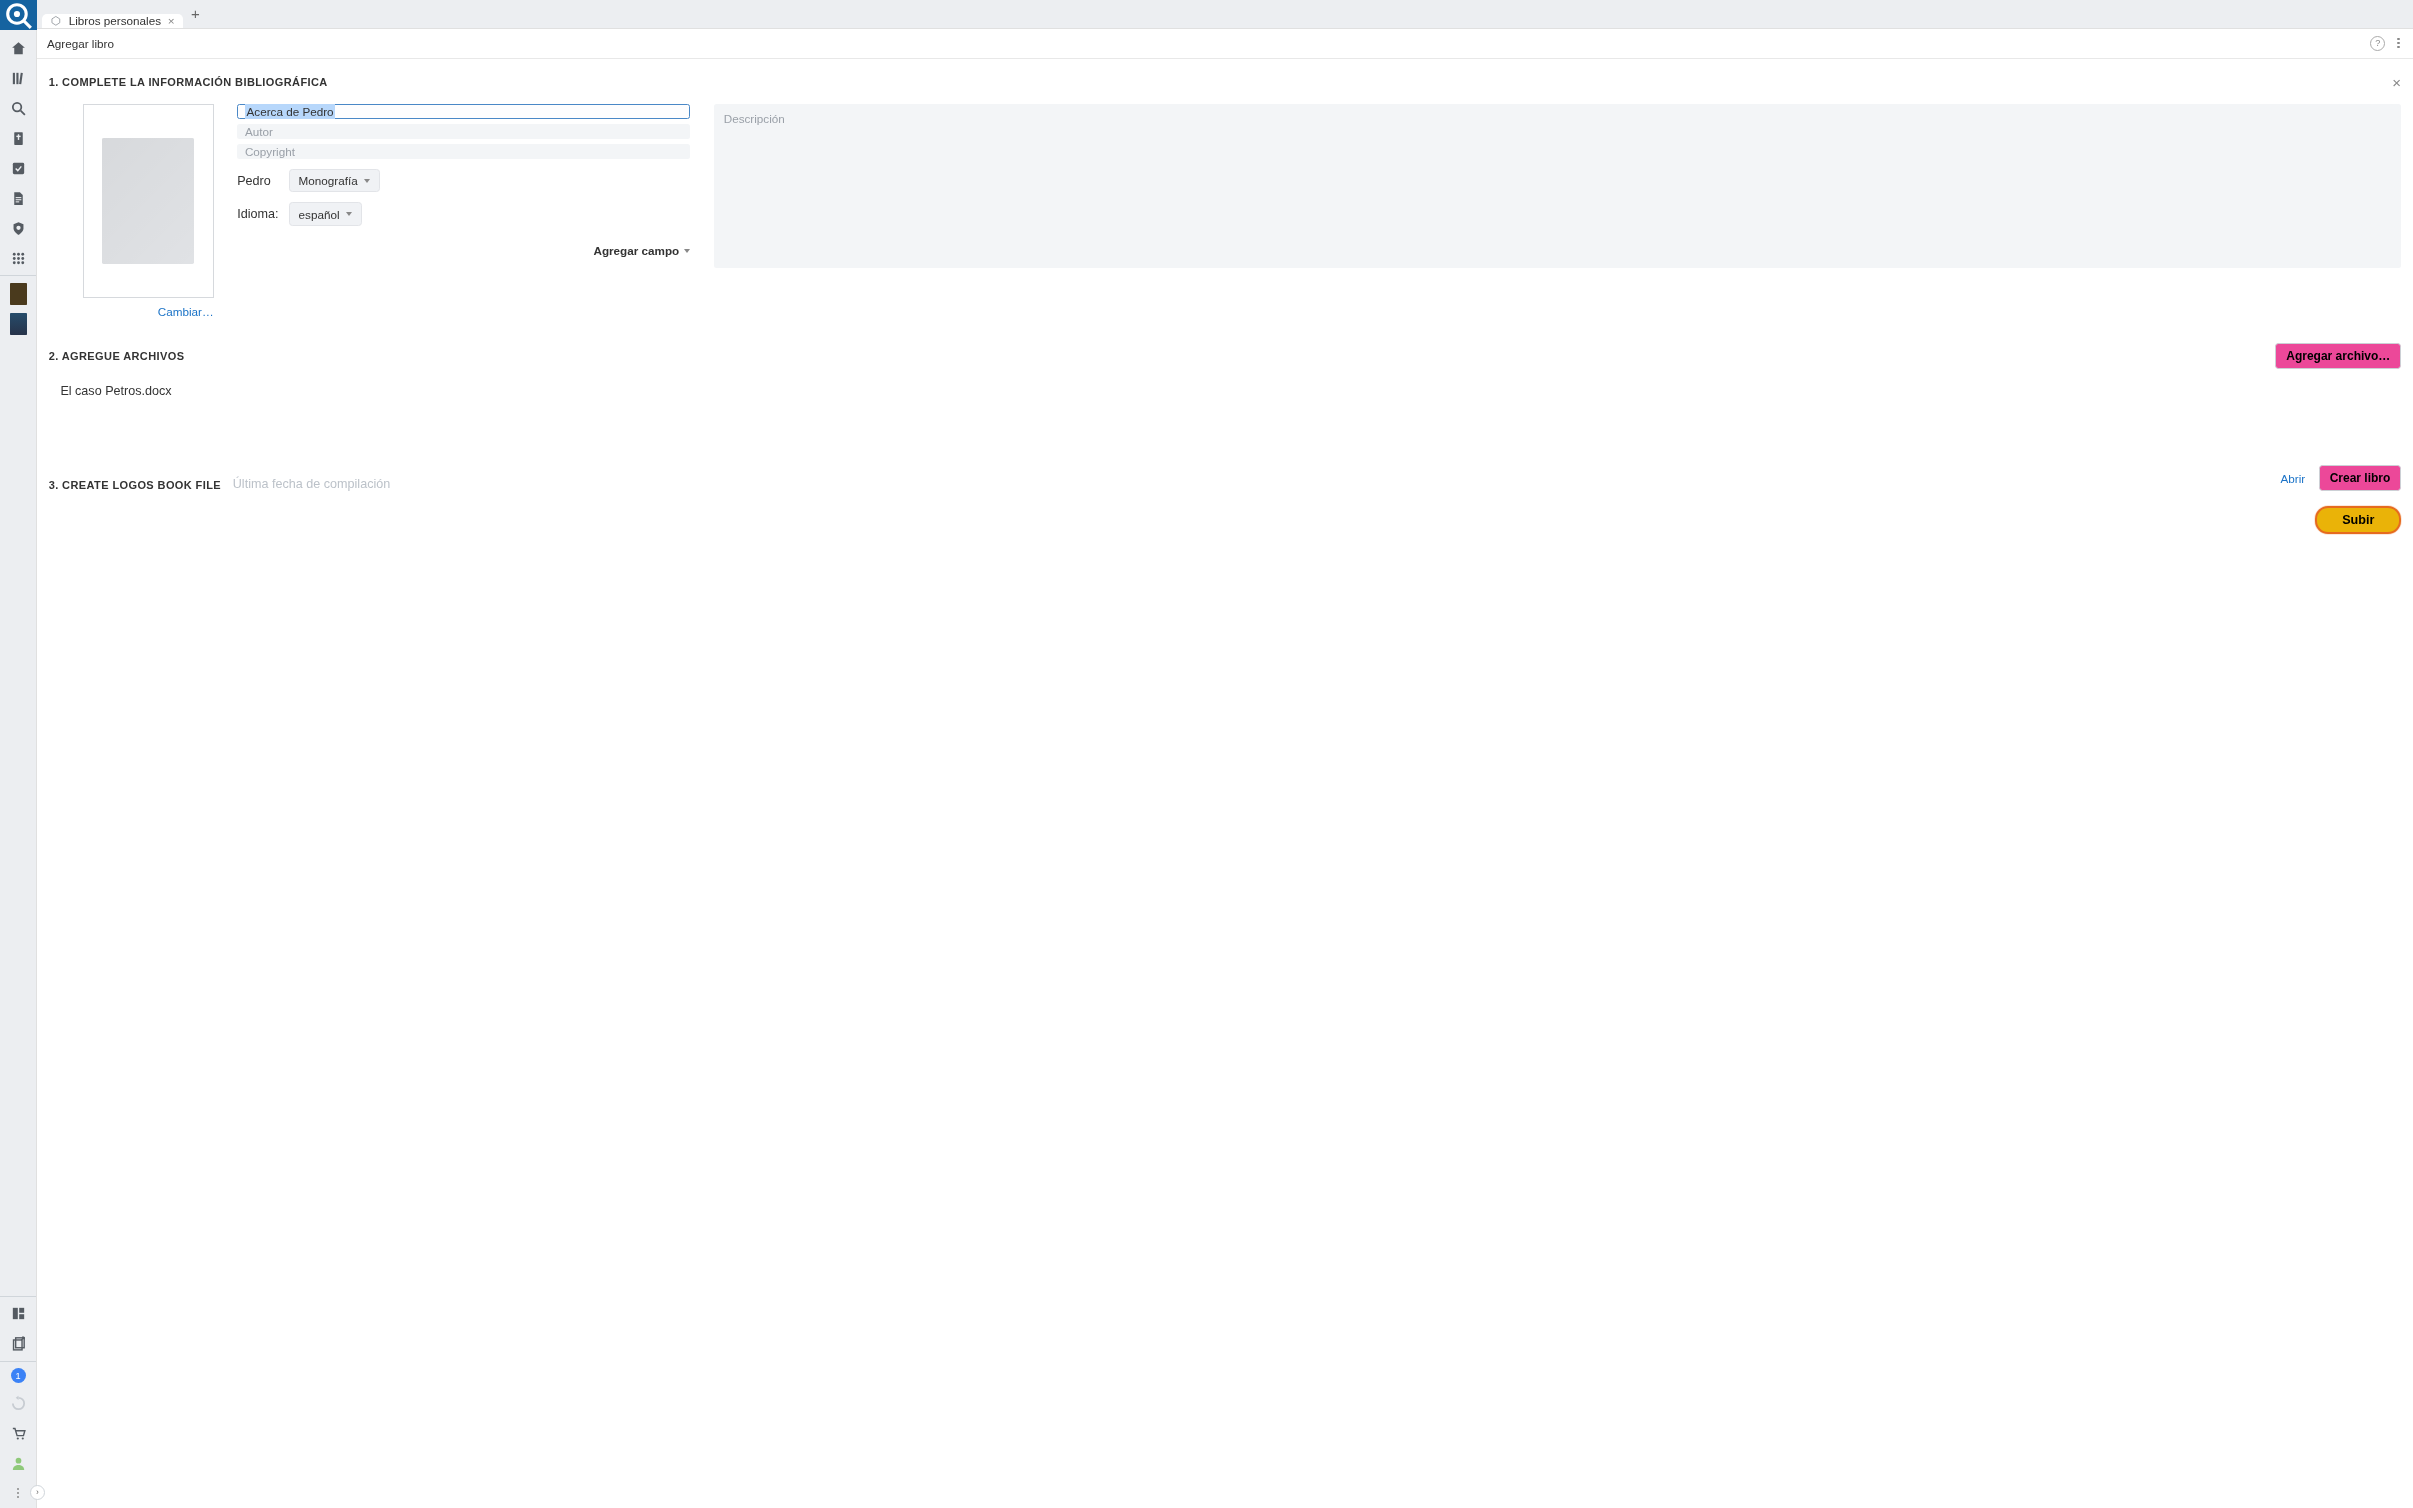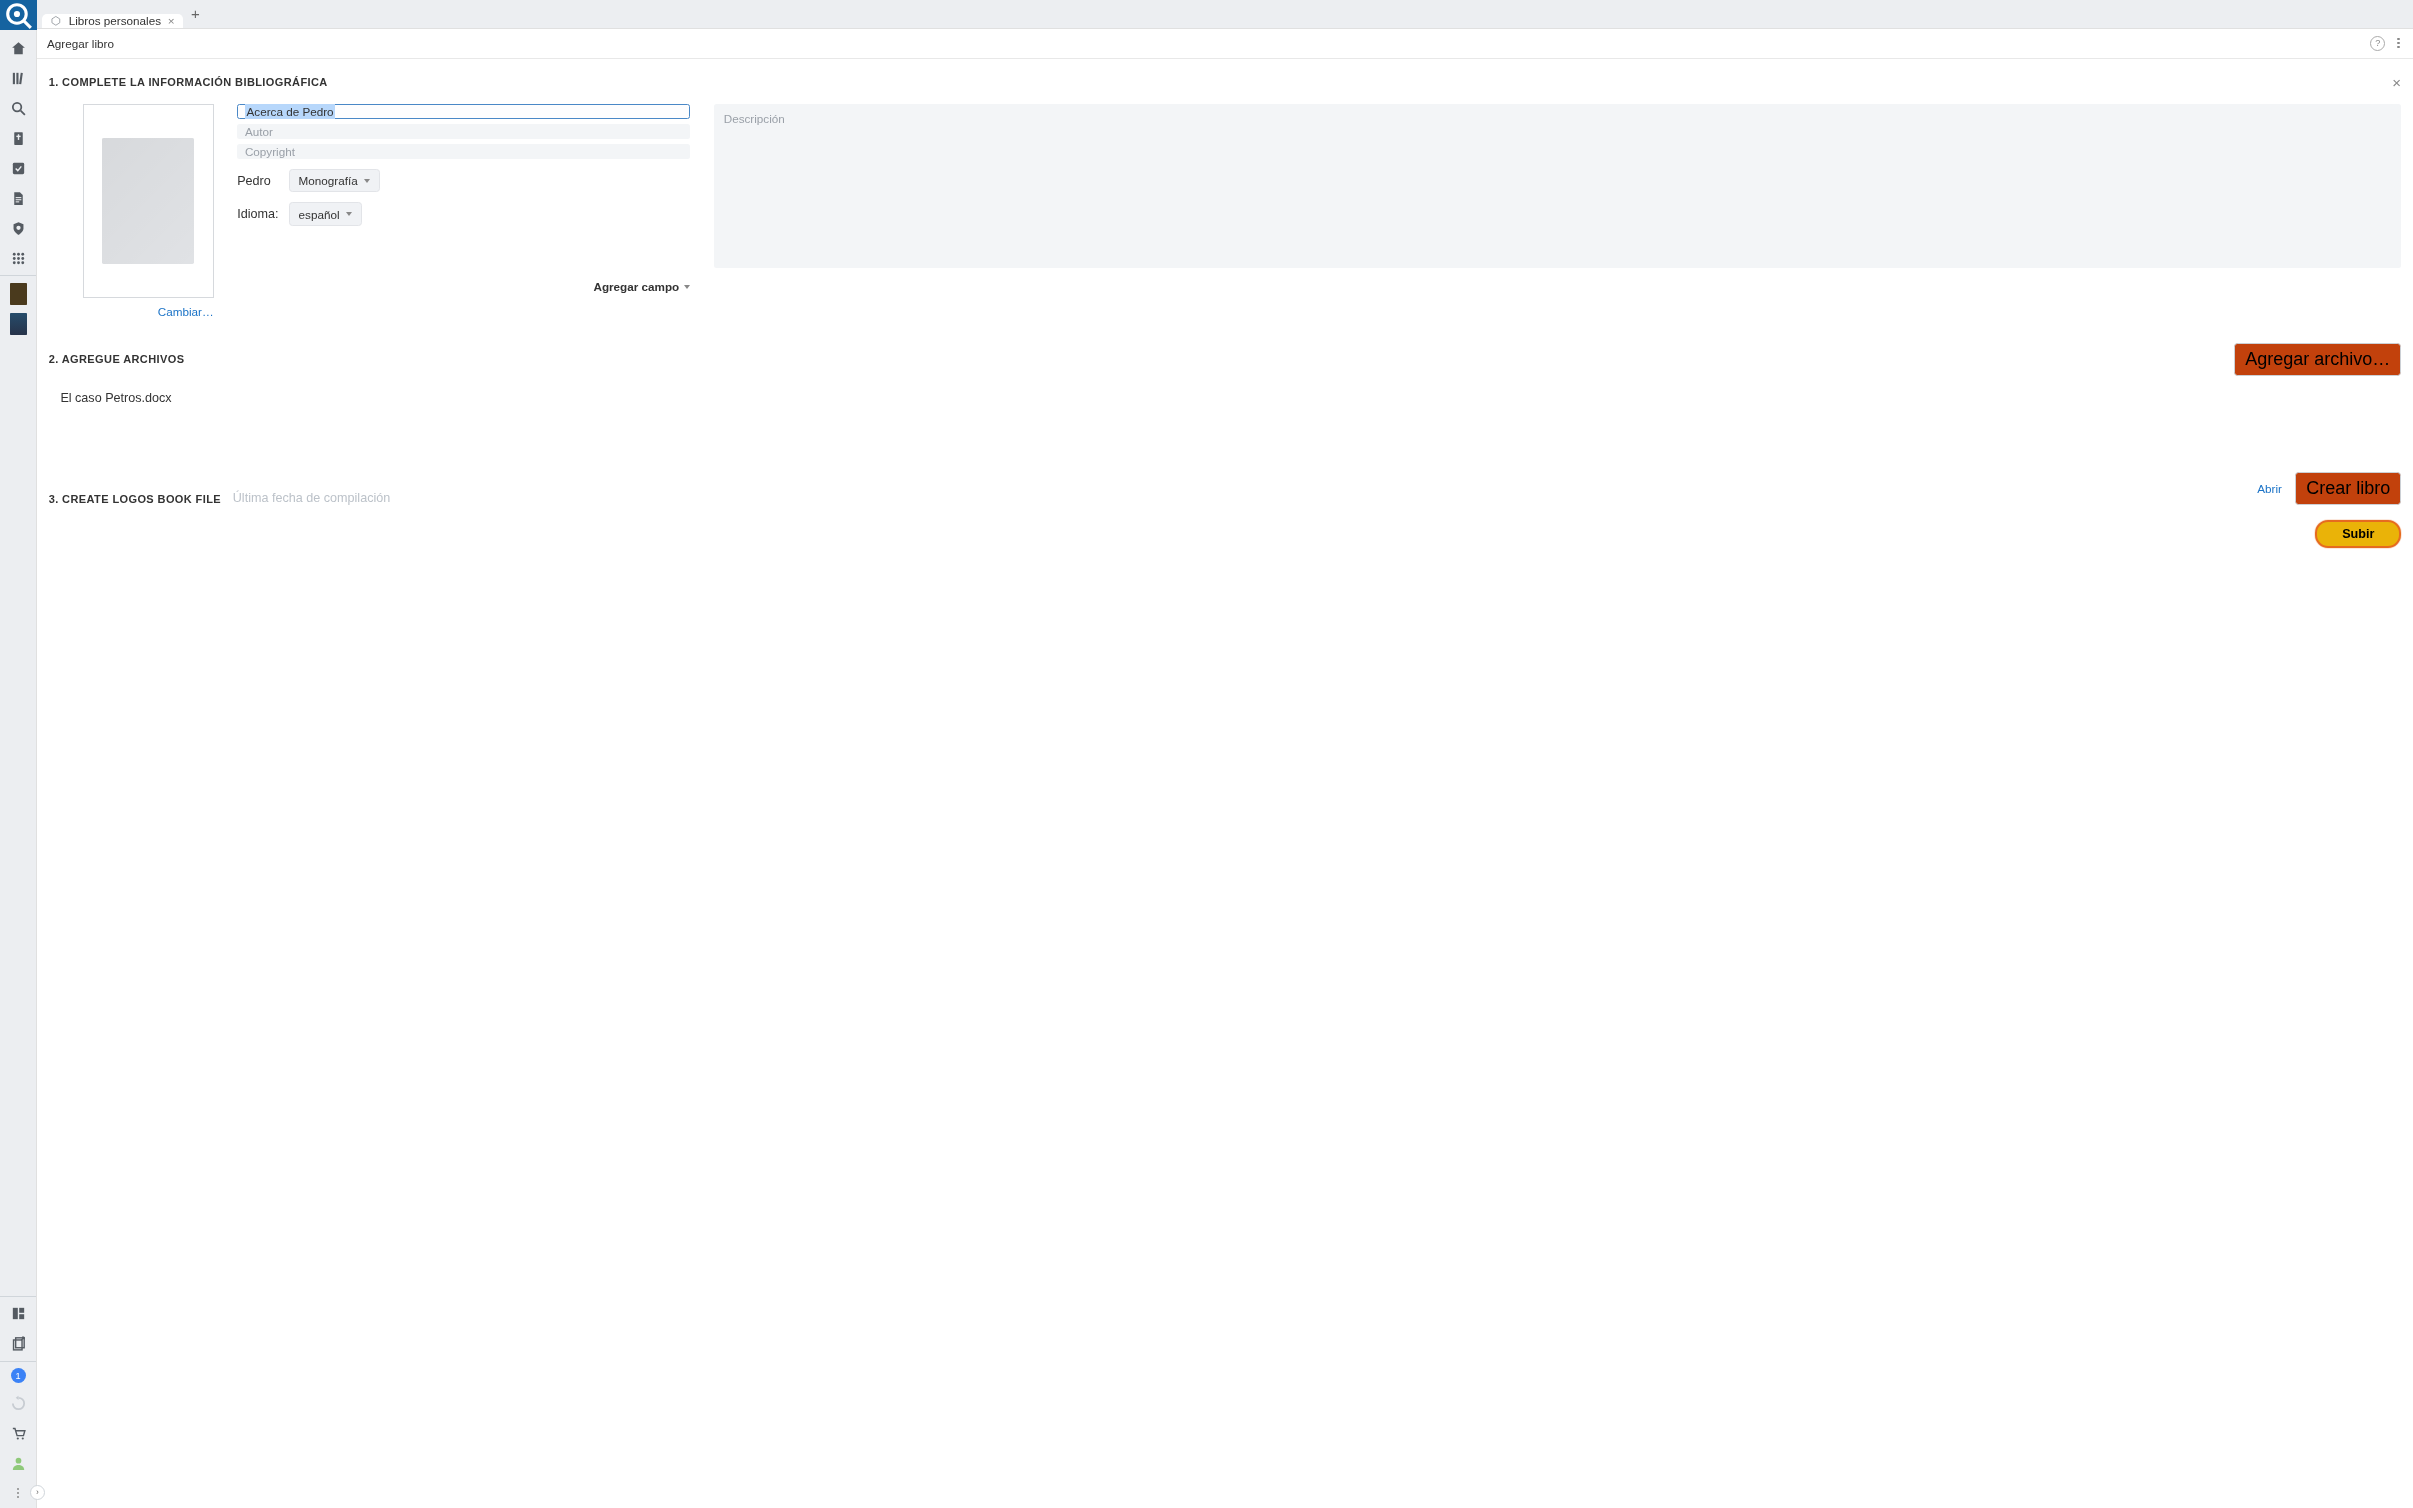--- a/index.html
+++ b/index.html
@@ -125,33 +125,33 @@
   }
   .row-inline { display:flex; align-items:center; gap: 10px; margin-top:5px; }
   .row-inline .lbl { font-size:12.6px; min-width:42px; }
   .dropdown {
     background:#f0f2f5; border:0.8px solid #e2e4e8; border-radius:3.4px;
     padding: 4.2px 8.4px; display:flex; align-items:center; gap:6.7px; cursor:pointer;
     font-size:11.7px; font-weight:500;
   }
   .caret-down { width:0;height:0;border-left:3.4px solid transparent;border-right:3.4px solid transparent;border-top:4.2px solid #888; }
   .add-field-row { display:flex; justify-content:flex-end; margin-top:13.4px; }
-  .add-field { font-weight:600; display:flex; align-items:center; gap:5px; cursor:pointer;margin-top:36px; }
+  .add-field { font-weight:600; display:flex; align-items:center; gap:5px; cursor:pointer; }
 
   .desc-col { flex:1; }
   .desc-box {
     background:#f3f5f7; border-radius:2.5px; height: 164px; padding:8.4px 10px;
     color:#9aa0a8; font-size:11.7px;
   }
 
   .section2 { margin-top: 25px; display:flex; align-items:center; }
   .section2 .btn { margin-left:auto; }
   .btn {
-    background:#c2410c; border:0.8px solid #ccd0d5; border-radius:3.4px; padding: 5px 10px;
-    font-size:18px; font-weight:400; cursor:pointer;
+    background:#ec4899; border:0.8px solid #ccd0d5; border-radius:3.4px; padding: 5px 10px;
+    font-size:12px; font-weight:700; cursor:pointer;
   }
 
   .files-list { padding: 15px 3.4px 8.4px 11.7px; font-size:12.6px; }
 
   .section3 { margin-top: 59px; display:flex; align-items:flex-end; gap:11.7px; flex-wrap:wrap; }
   .section3 .muted { color:#bcc2c9; font-size:12.6px; }
   .section3 .right-actions { margin-left:auto; display:flex; align-items:center; gap:13.4px; }
 
   .btn-highlight {
     border: 2.5px solid #e66b1f; border-radius: 13px; padding: 5px 25px;

